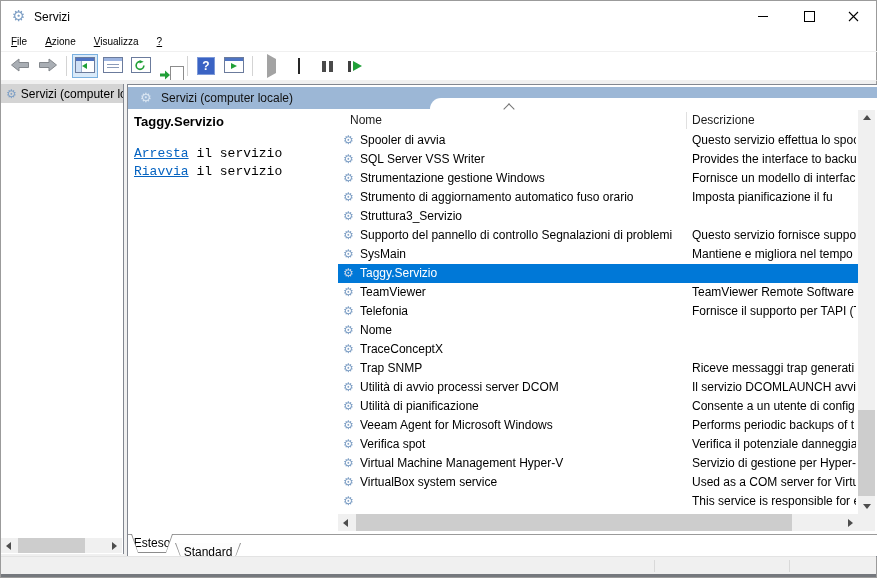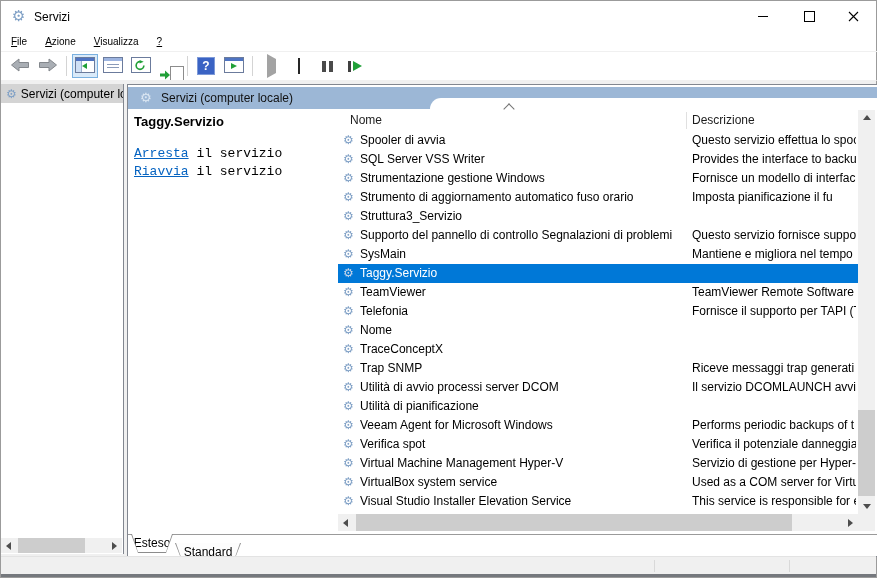--- a/index.html
+++ b/index.html
@@ -299,20 +299,21 @@
           <span class="sdesc">Riceve messaggi trap generati</span>
         </div>
         <div class="srow">
           <span class="gear row-gear">⚙</span>
           <span class="sname">Utilità di avvio processi server DCOM</span>
           <span class="sdesc">Il servizio DCOMLAUNCH avvia</span>
         </div>
         <div class="srow">
           <span class="gear row-gear">⚙</span>
           <span class="sname">Utilità di pianificazione</span>
+          <span class="sdesc">Consente a un utente di config</span>
         </div>
         <div class="srow">
           <span class="gear row-gear">⚙</span>
           <span class="sname">Veeam Agent for Microsoft Windows</span>
           <span class="sdesc">Performs periodic backups of t</span>
         </div>
         <div class="srow">
           <span class="gear row-gear">⚙</span>
           <span class="sname">Verifica spot</span>
           <span class="sdesc">Verifica il potenziale danneggia</span>
@@ -322,21 +323,20 @@
           <span class="sname">Virtual Machine Management Hyper-V</span>
           <span class="sdesc">Servizio di gestione per Hyper-V</span>
         </div>
         <div class="srow">
           <span class="gear row-gear">⚙</span>
           <span class="sname">VirtualBox system service</span>
           <span class="sdesc">Used as a COM server for Virtua</span>
         </div>
         <div class="srow">
           <span class="gear row-gear">⚙</span>
-          <span class="sname">Visual Studio Installer Elevation Service</span>
           <span class="sdesc">This service is responsible for el</span>
         </div>
       </div>
 
     <div class="hscroll">
       <span class="sarrow" style="left:0;top:1px;">
           <i class="tri-l"></i>
         </span>
       <span class="sarrow" style="right:0;top:1px;">
           <i class="tri-r"></i>

